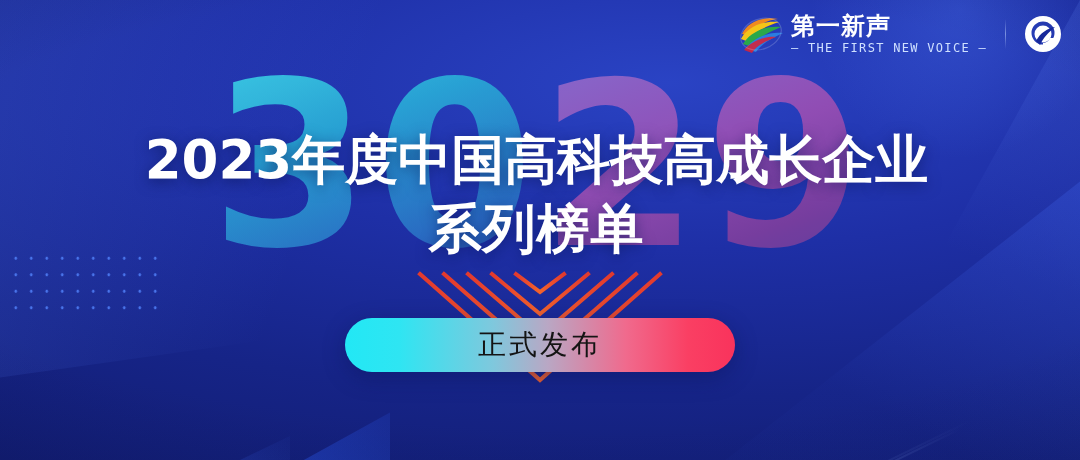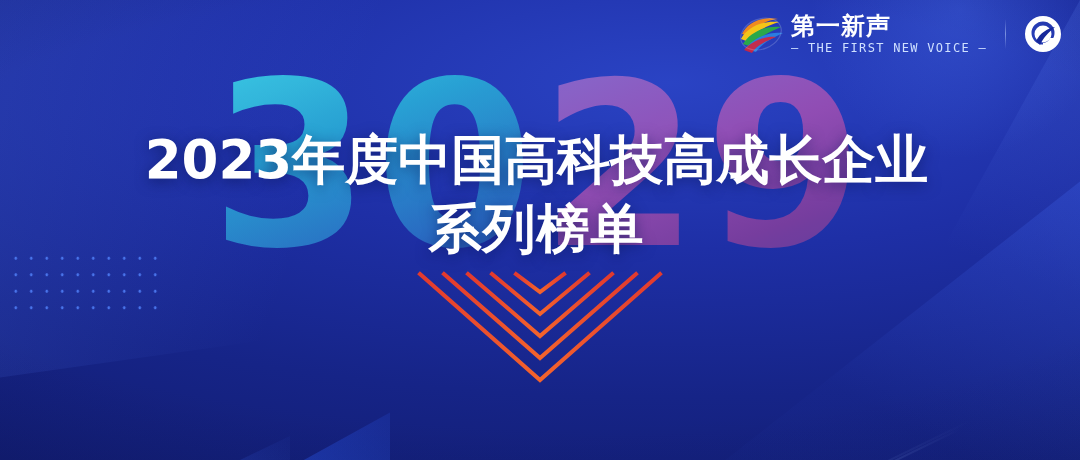--- a/index.html
+++ b/index.html
@@ -299,14 +299,17 @@
       <polyline points="82,4 130,44 178,4"></polyline>
       <polyline points="106,4 130,22 154,4"></polyline>
     </g>
   </svg>
 
   <div class="headline">
     <div class="line1">2023年度中国高科技高成长企业</div>
     <div class="line2">系列榜单</div>
   </div>
 
+  <div class="pill">
+    <span class="pill-label">正式发布</span>
+  </div>
 
 </div>
 
 </body></html>

